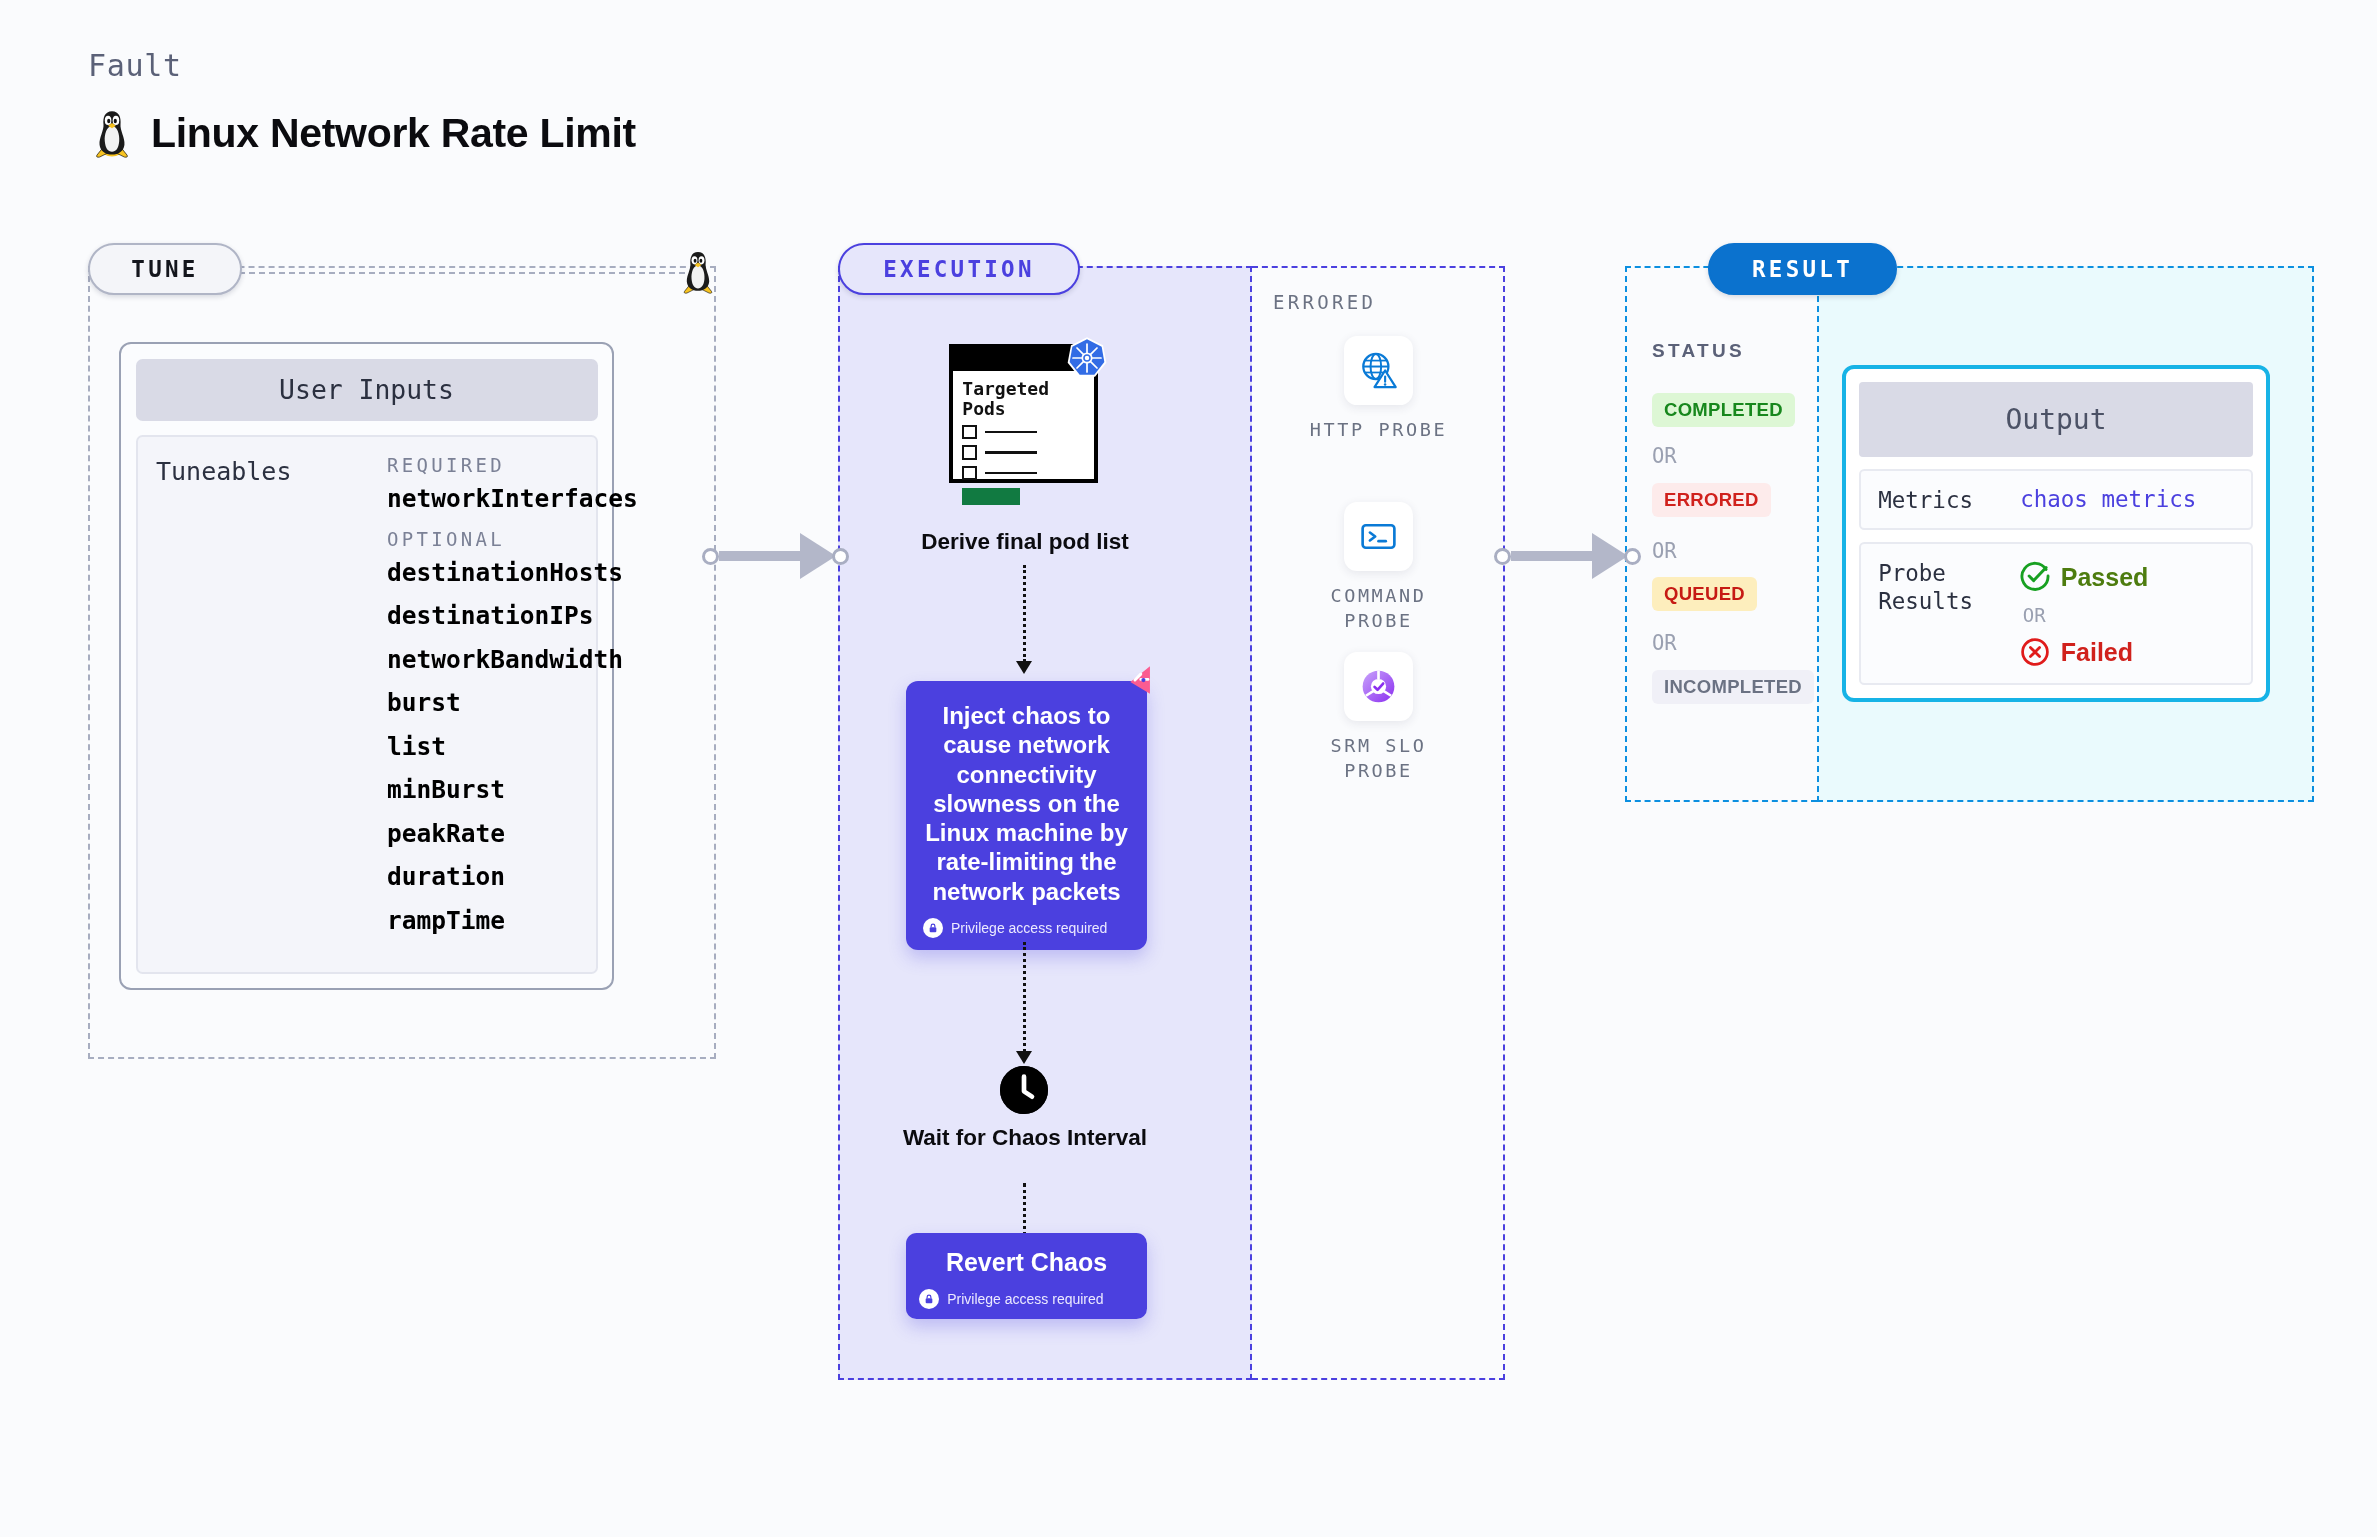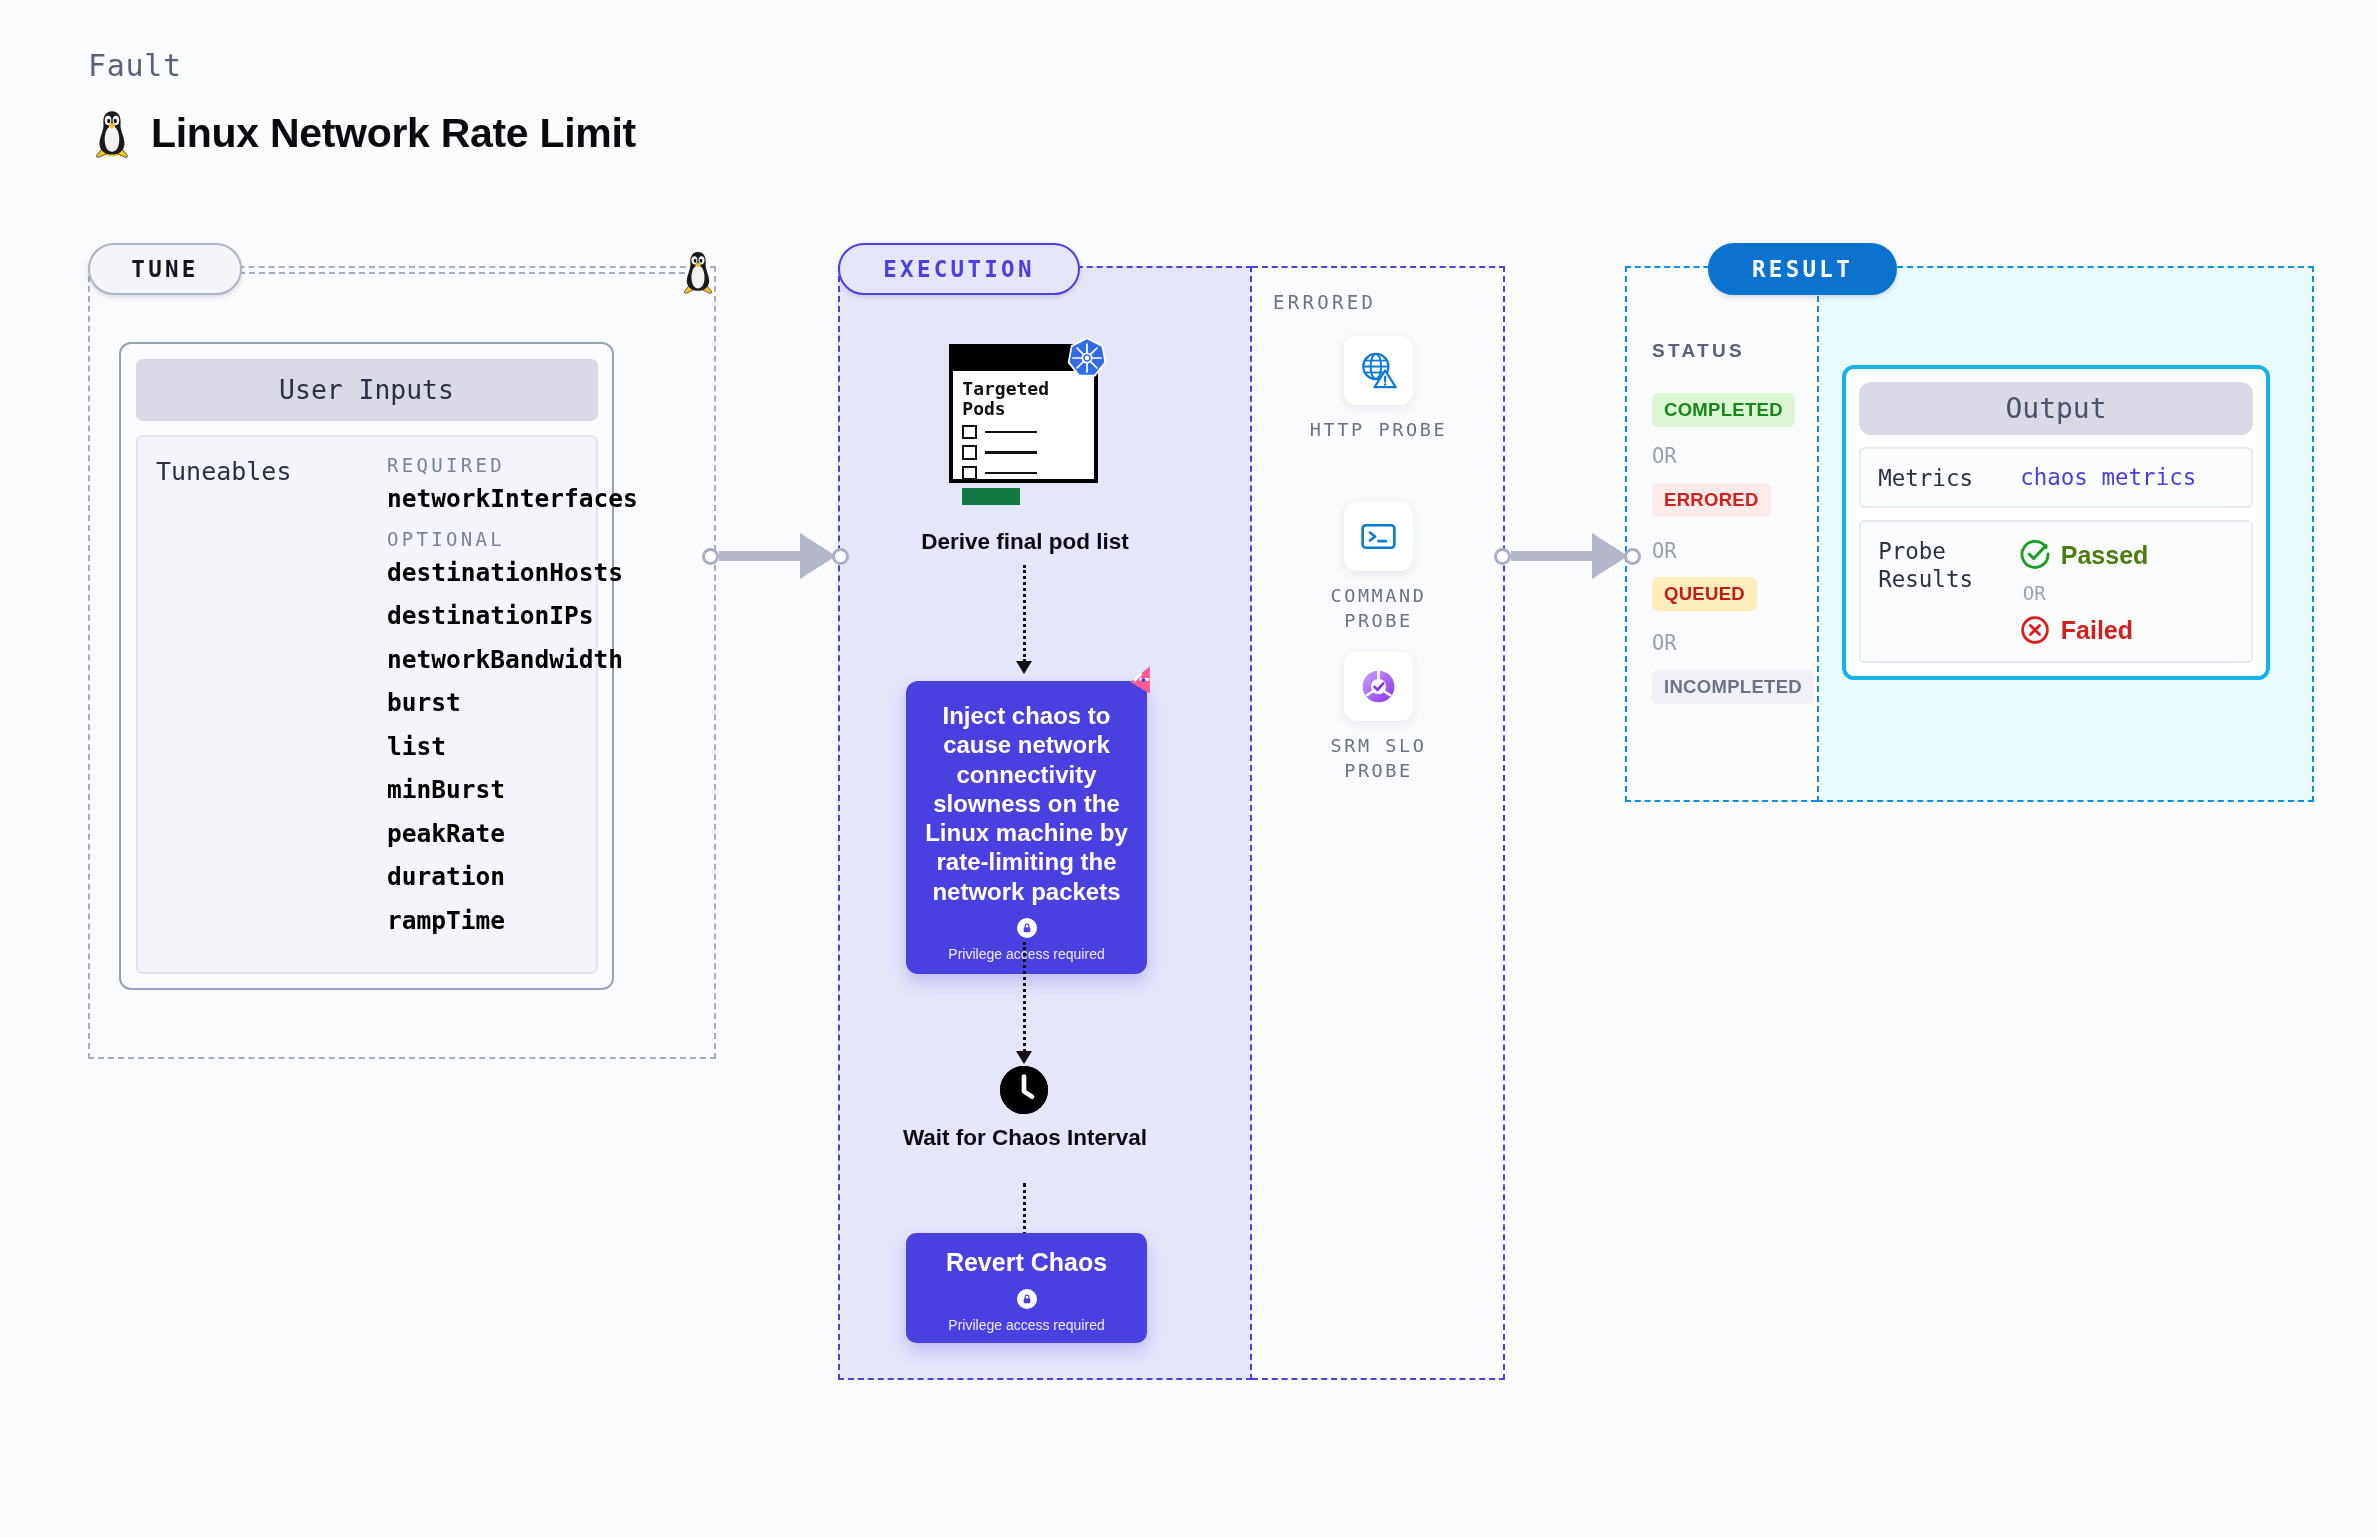--- a/index.html
+++ b/index.html
@@ -163,21 +163,21 @@
   #inject-box{
     position:absolute;left:906px;top:681px;width:241px;
     background:#4b40df;border-radius:12px;padding:20px 17px 12px 17px;
     box-sizing:border-box;box-shadow:0 8px 17px rgba(75,64,223,.26);
     text-align:center;
   }
   #inject-text{
     color:#fff;font-size:24px;font-weight:bold;line-height:1.22;
   }
   .priv-row{
-    display:flex;align-items:center;justify-content:space-between;gap:8px;margin-top:12px;flex-direction:column;
+    display:flex;align-items:center;justify-content:flex-start;gap:8px;margin-top:12px;
   }
   .priv-text{color:#eceaff;font-size:14px;}
   .lock-badge{
     width:20px;height:20px;border-radius:50%;background:#fff;flex:none;
     display:flex;align-items:center;justify-content:center;
   }
   #litmus-logo{position:absolute;right:-10.6px;top:-16px;}
 
   #clock-icon{
     position:absolute;left:1000px;top:1066px;width:48px;height:48px;
@@ -242,21 +242,21 @@
   #or-2{top:631px;}
   #st-3{top:670px;background:#f0f0f7;color:#6b7283;}
 
   
   #output-card{
     position:absolute;left:1842px;top:365px;width:428px;
     box-sizing:border-box;
     border:4.6px solid #17b3e6;border-radius:12px;background:#fff;padding:13.2px;
   }
   #output-header{
-    background:#d9dae6;border-radius:12px;height:53px;
+    background:#d9dae6;border-radius:4px;height:75px;
     display:flex;align-items:center;justify-content:center;
     font-family:"DejaVu Sans Mono","Liberation Mono",monospace;
     font-size:28px;color:#4c5266;
   }
   .out-row{
     margin-top:12px;border:2px solid #e8eaf1;border-radius:5.3px;
     background:#fbfcfe;padding:14.5px 17px;display:flex;
   }
   .out-key{
     font-family:"DejaVu Sans Mono","Liberation Mono",monospace;

